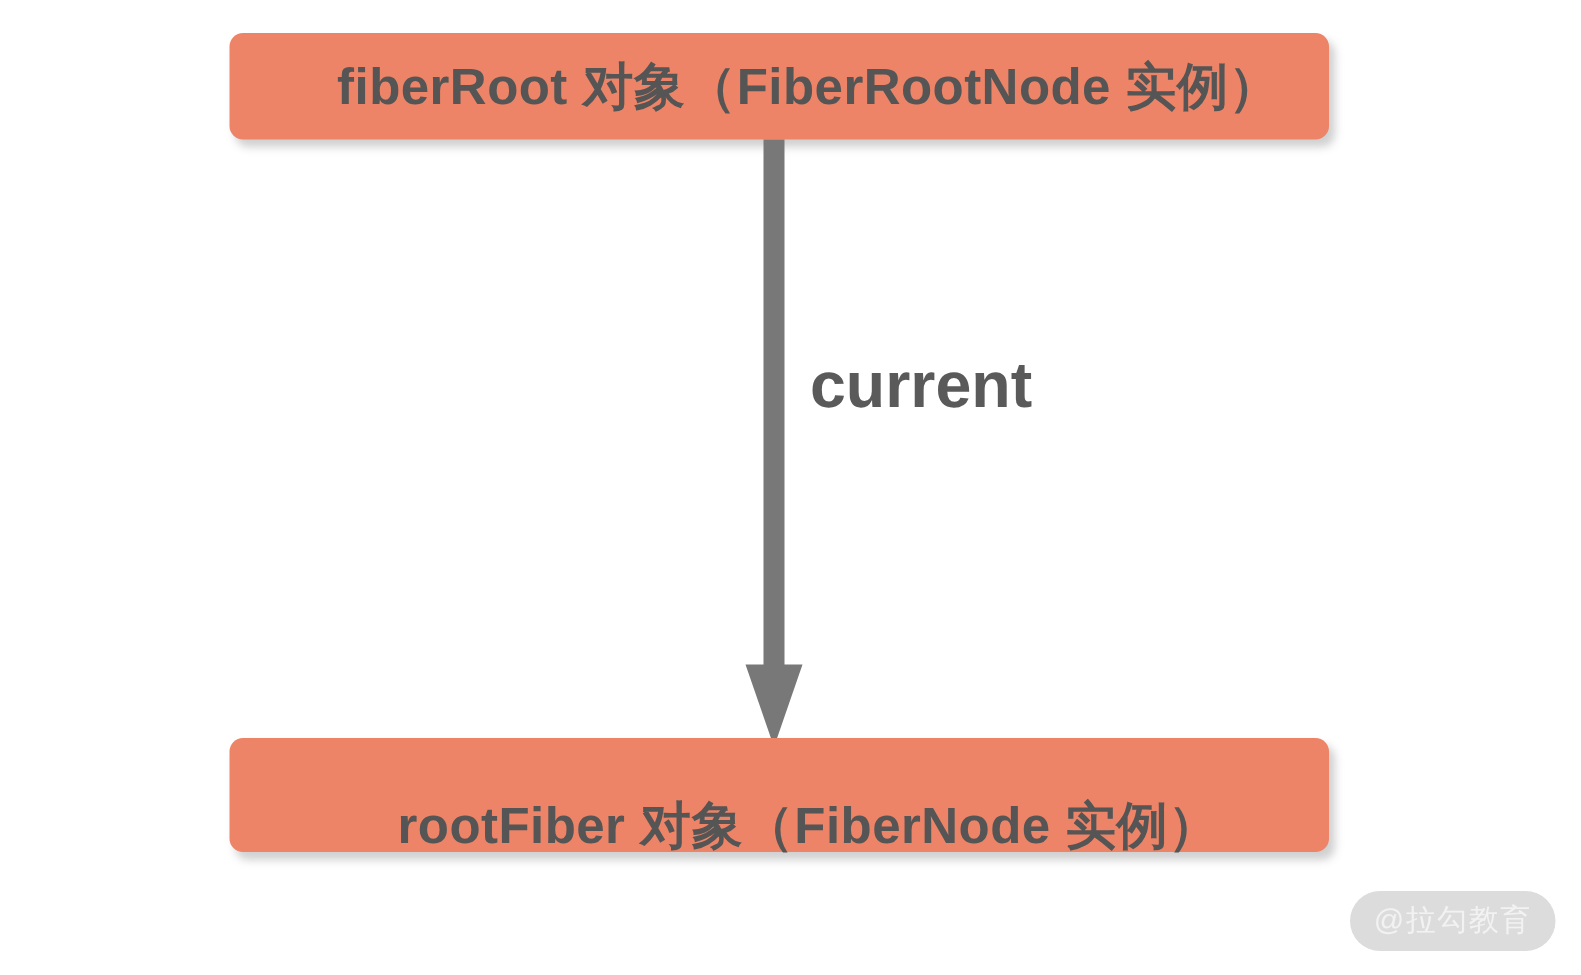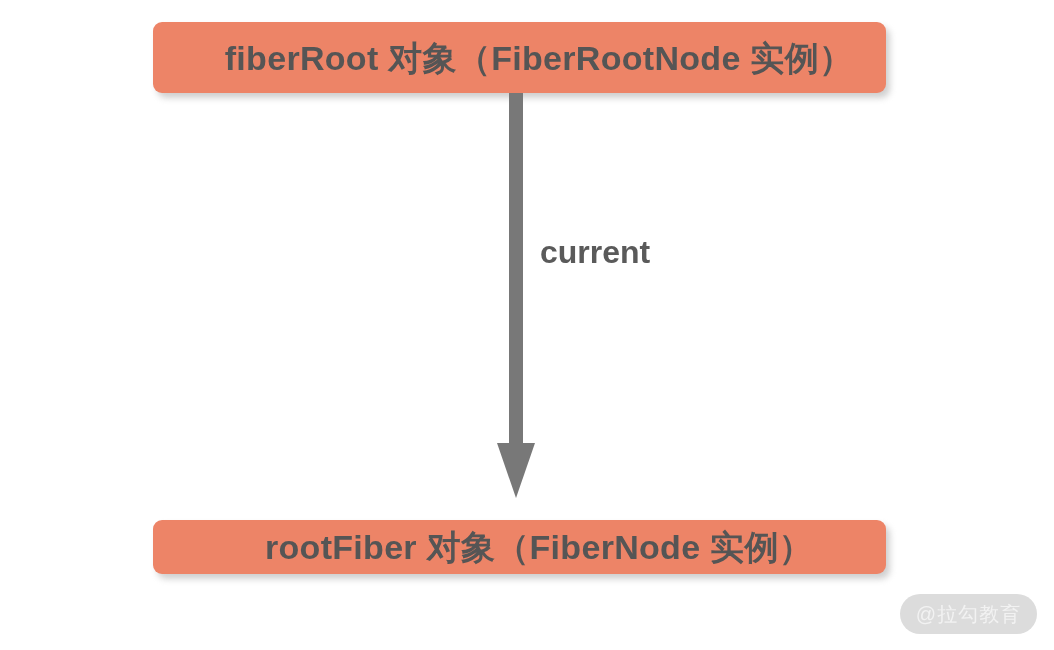--- a/index.html
+++ b/index.html
@@ -37,23 +37,24 @@
     padding-left: 39px;
   }
   #node-fiberroot {
     left: 153px;
     top: 22px;
     width: 733px;
     height: 71px;
   }
   #node-rootfiber {
     left: 153px;
-    top: 520px;
+    top: 492px;
     width: 733px;
-    height: 54px;
+    height: 76px;
+    align-items: flex-end;
   }
   .node-label {
     display: block;
     line-height: 1;
   }
 
   
   #arrow-current {
     position: absolute;
     left: 493px;
@@ -61,21 +62,21 @@
     width: 46px;
     height: 406px;
     overflow: visible;
   }
 
   
   #arrow-label {
     position: absolute;
     left: 540px;
     top: 236px;
-    font-size: 32px;
+    font-size: 43px;
     font-weight: bold;
     color: #5a5a5a;
     line-height: 1;
     white-space: nowrap;
     user-select: none;
   }
 
   
   #watermark {
     position: absolute;

